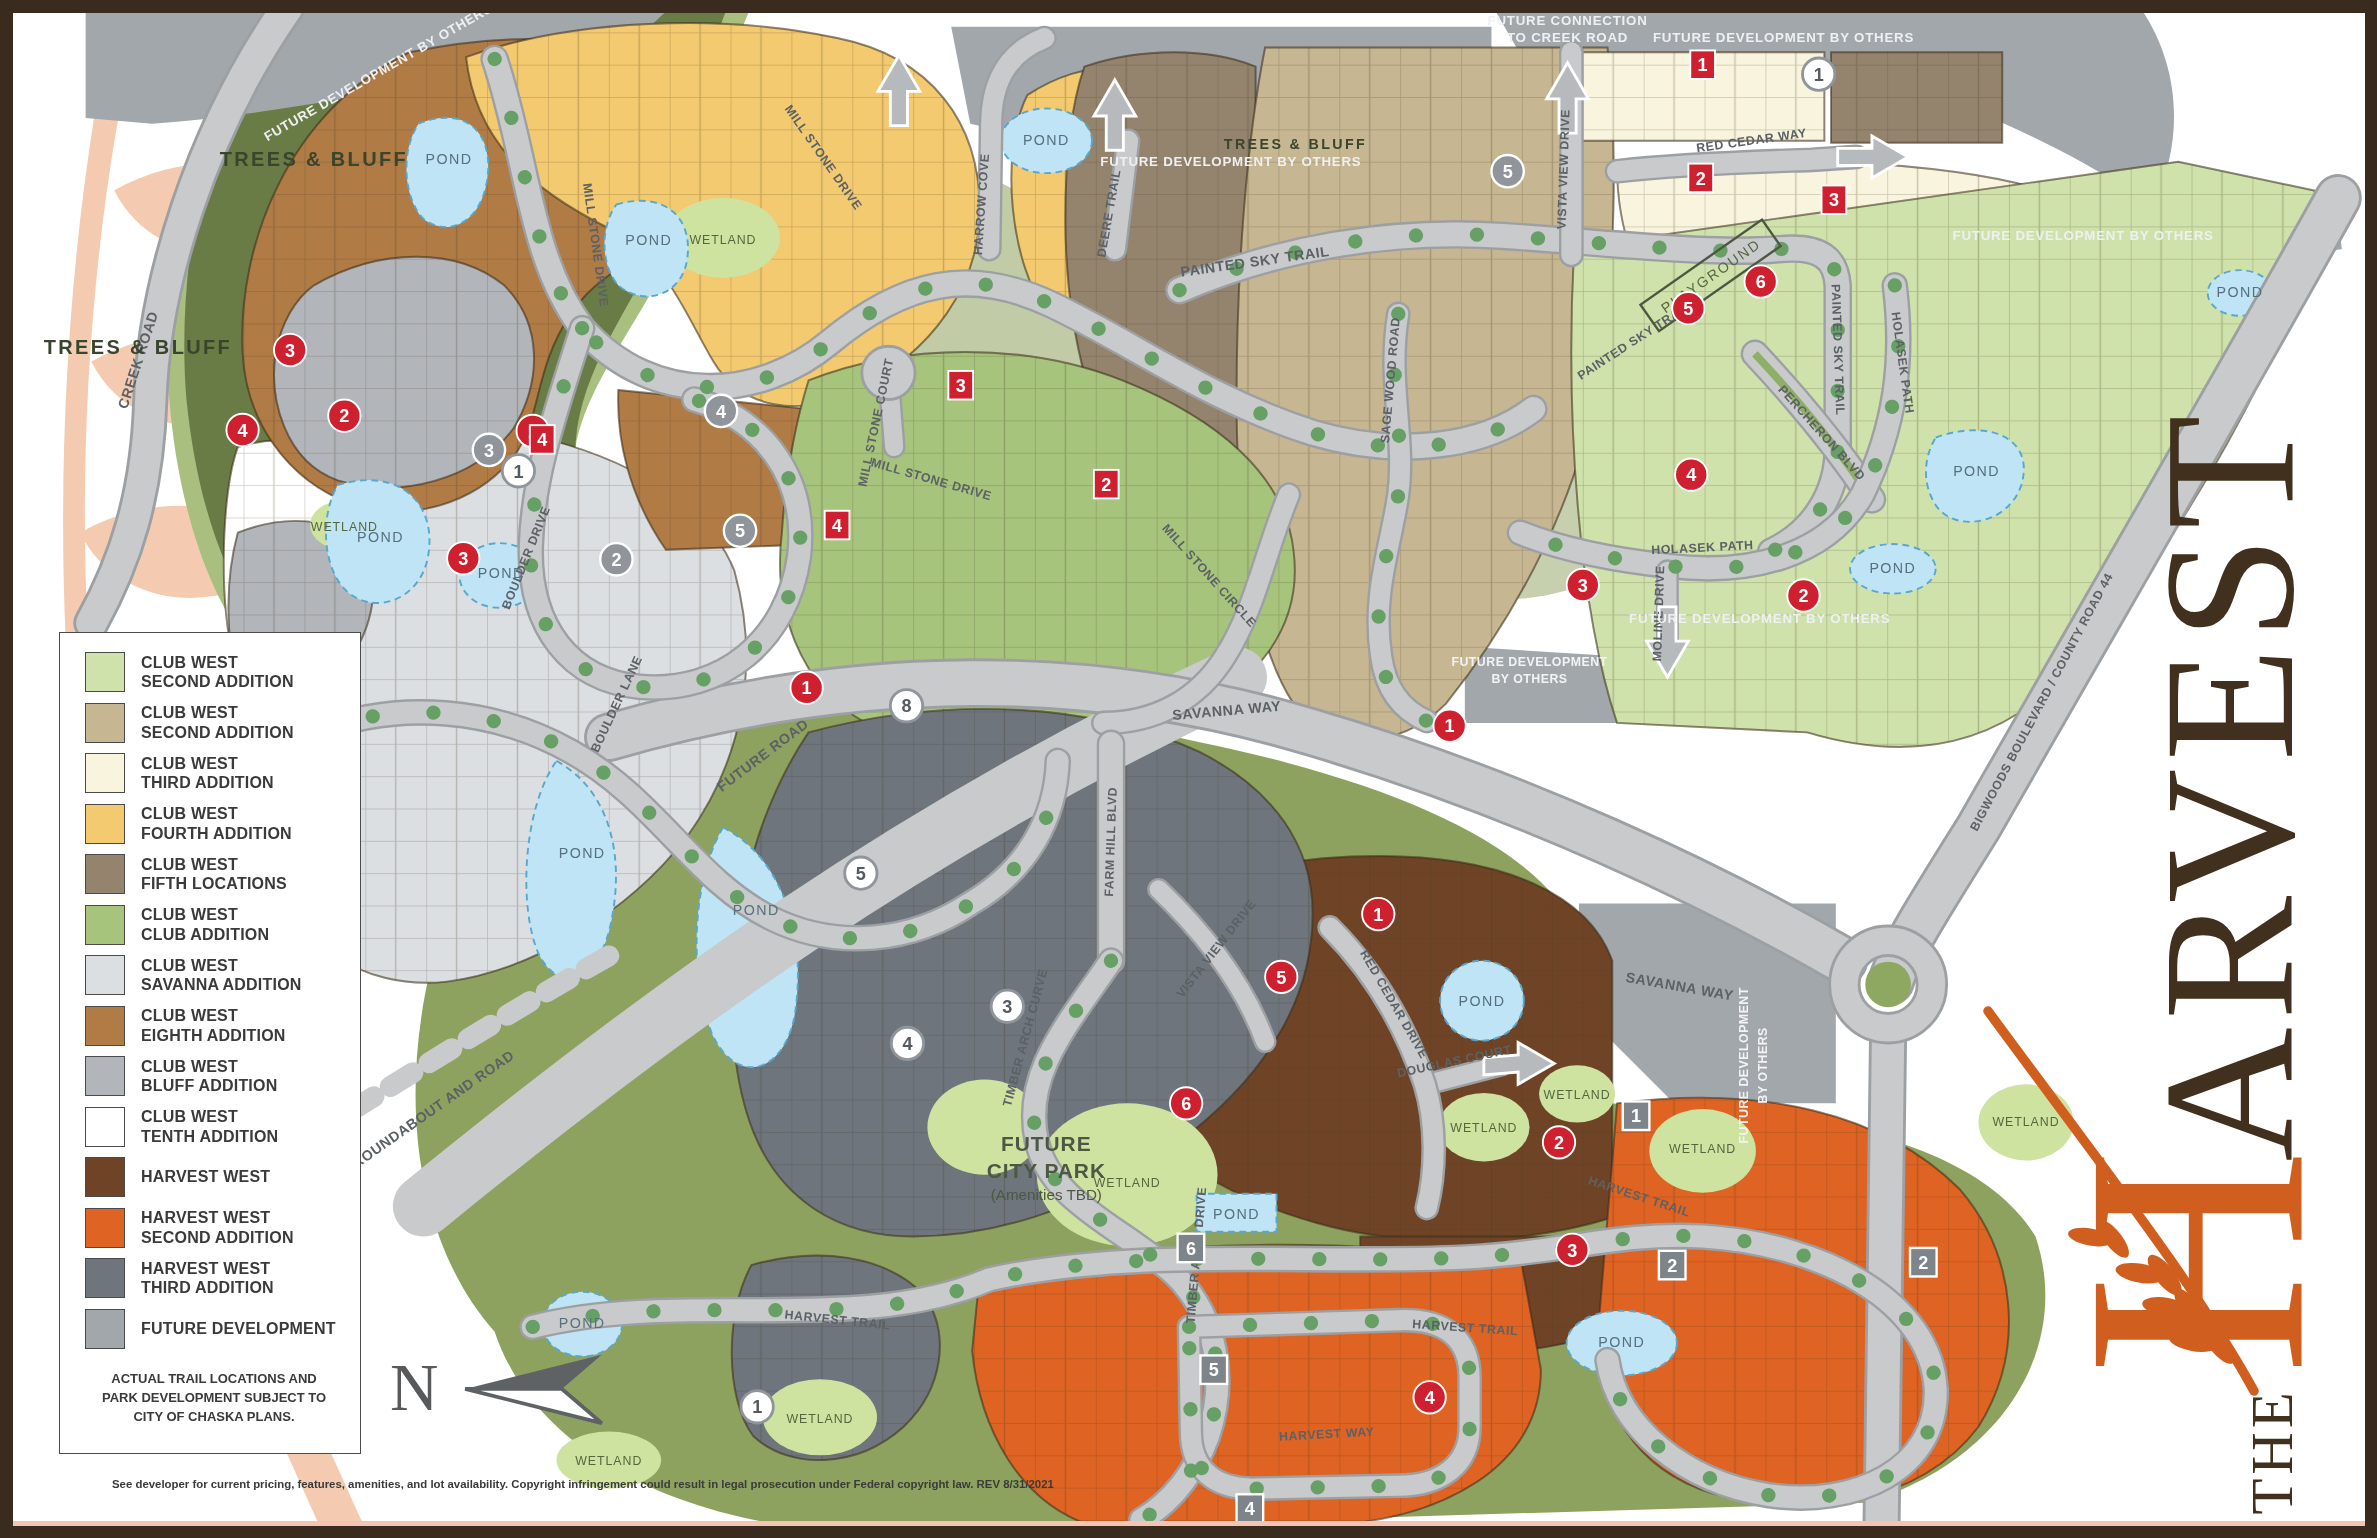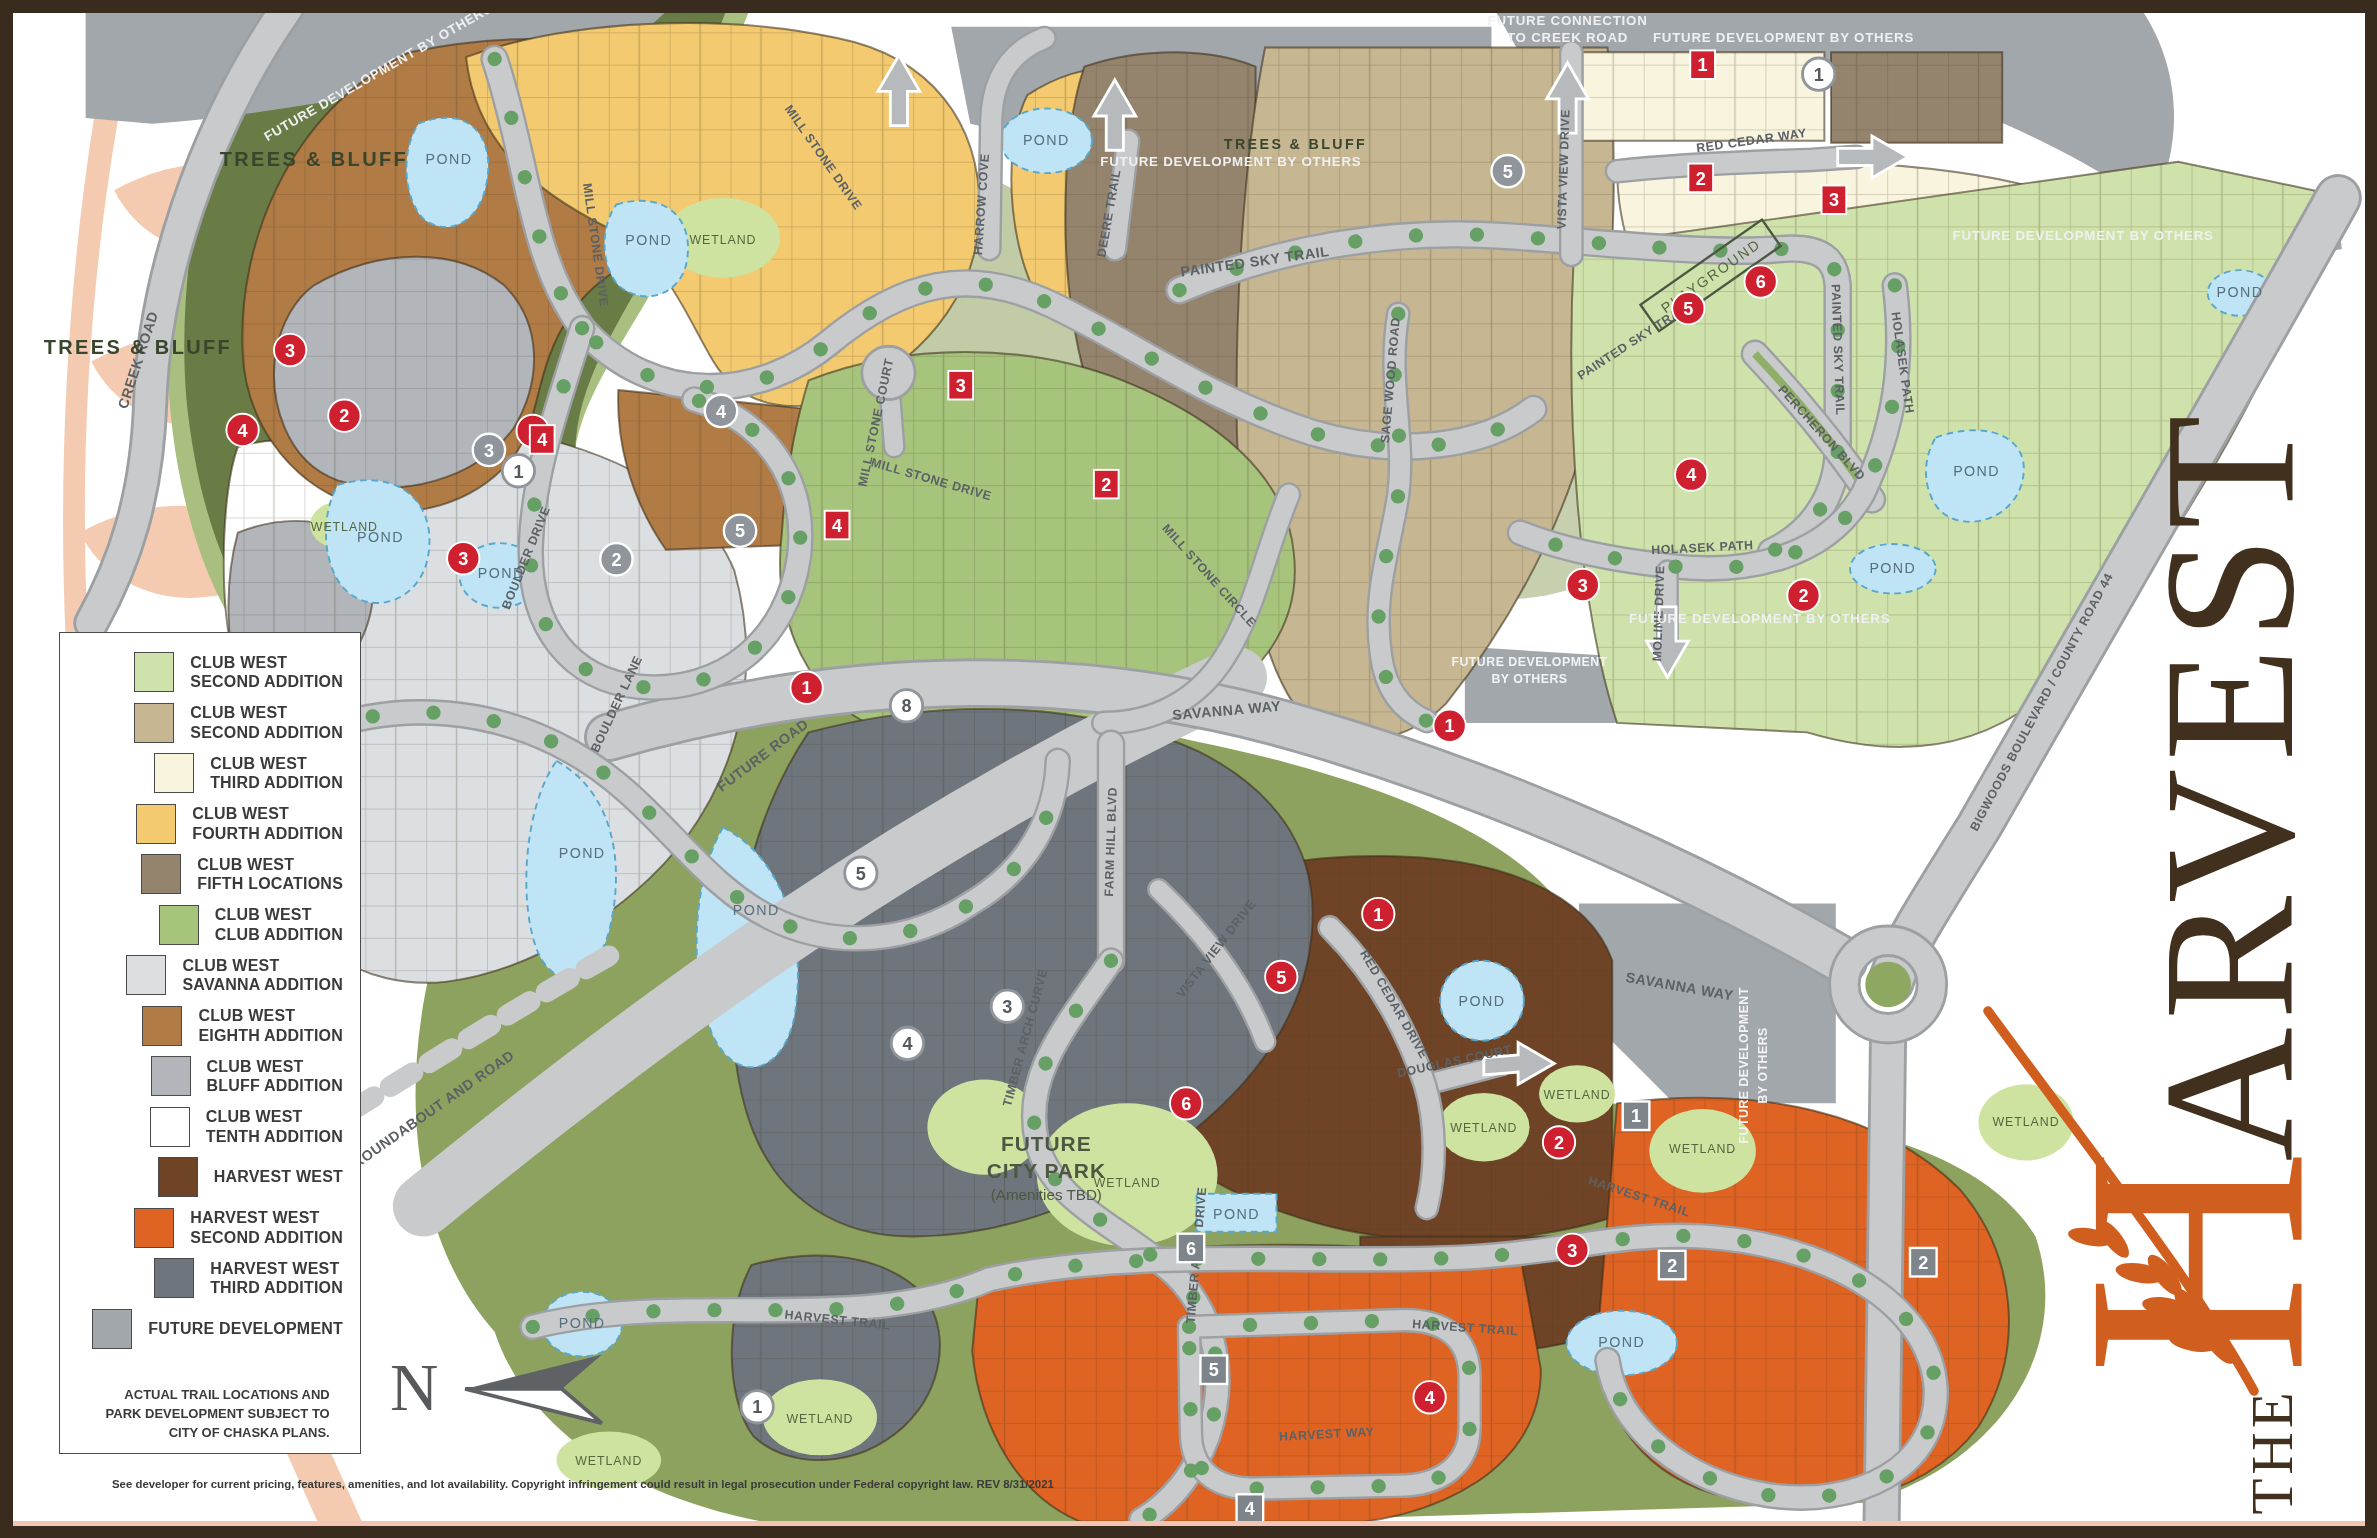--- a/index.html
+++ b/index.html
@@ -20,24 +20,24 @@
   .park-sub{fill:#4c5842;font-size:16px;text-anchor:middle;}
   .mk-txt{fill:#fff;font-size:19px;font-weight:bold;text-anchor:middle;}
   .mk-txt.dk{fill:#555a5e;}
   .casing{fill:none;stroke:#9da0a3;stroke-linecap:round;stroke-linejoin:round;}
   .road{fill:none;stroke:#c8cacc;stroke-linecap:round;stroke-linejoin:round;}
   .trees{fill:none;stroke:#67a065;stroke-linecap:round;stroke-dasharray:.1 64;}
   
   #legend{position:absolute;left:59px;top:632px;width:302px;height:822px;background:#fff;
           border:1.9px solid #4c4c4c;z-index:20;box-sizing:border-box;padding:19px 17px 11.4px 25px;
           display:flex;flex-direction:column;}
-  .lg-row{display:flex;align-items:center;margin-bottom:10.5px;justify-content:flex-end;}
+  .lg-row{display:flex;align-items:center;margin-bottom:10.5px;}
   .lg-sw{width:40px;height:40px;border:1px solid #4a4a4a;margin-right:16px;flex:0 0 auto;box-sizing:border-box;}
   .lg-tx{font-weight:bold;font-size:16px;line-height:1.2;color:#3a3a3a;letter-spacing:0.2px;}
-  #legend-note{margin-top:27px;text-align:right;font-weight:bold;font-size:13px;line-height:1.45;color:#3a3a3a;padding:0 13.3px;}
+  #legend-note{margin-top:11px;text-align:center;font-weight:bold;font-size:13px;line-height:1.45;color:#3a3a3a;padding:0 13.3px;}
   
   #compass{position:absolute;left:390px;top:1349px;z-index:20;display:flex;align-items:center;}
   #compass .n{font-family:"Liberation Serif",serif;font-size:67px;color:#58595b;margin-right:23px;}
   
   #disclaimer{position:absolute;left:55px;top:1476px;width:1008px;z-index:20;
               font-size:11.4px;line-height:1.55;color:#3a3a3a;}
   #disclaimer .l2{padding-left:57px;font-weight:bold;}
   
   #logo{position:absolute;left:2121px;top:409px;width:247px;height:1103px;z-index:20;}
   #logo-inner{position:absolute;left:50%;top:50%;width:1103px;height:247px;

